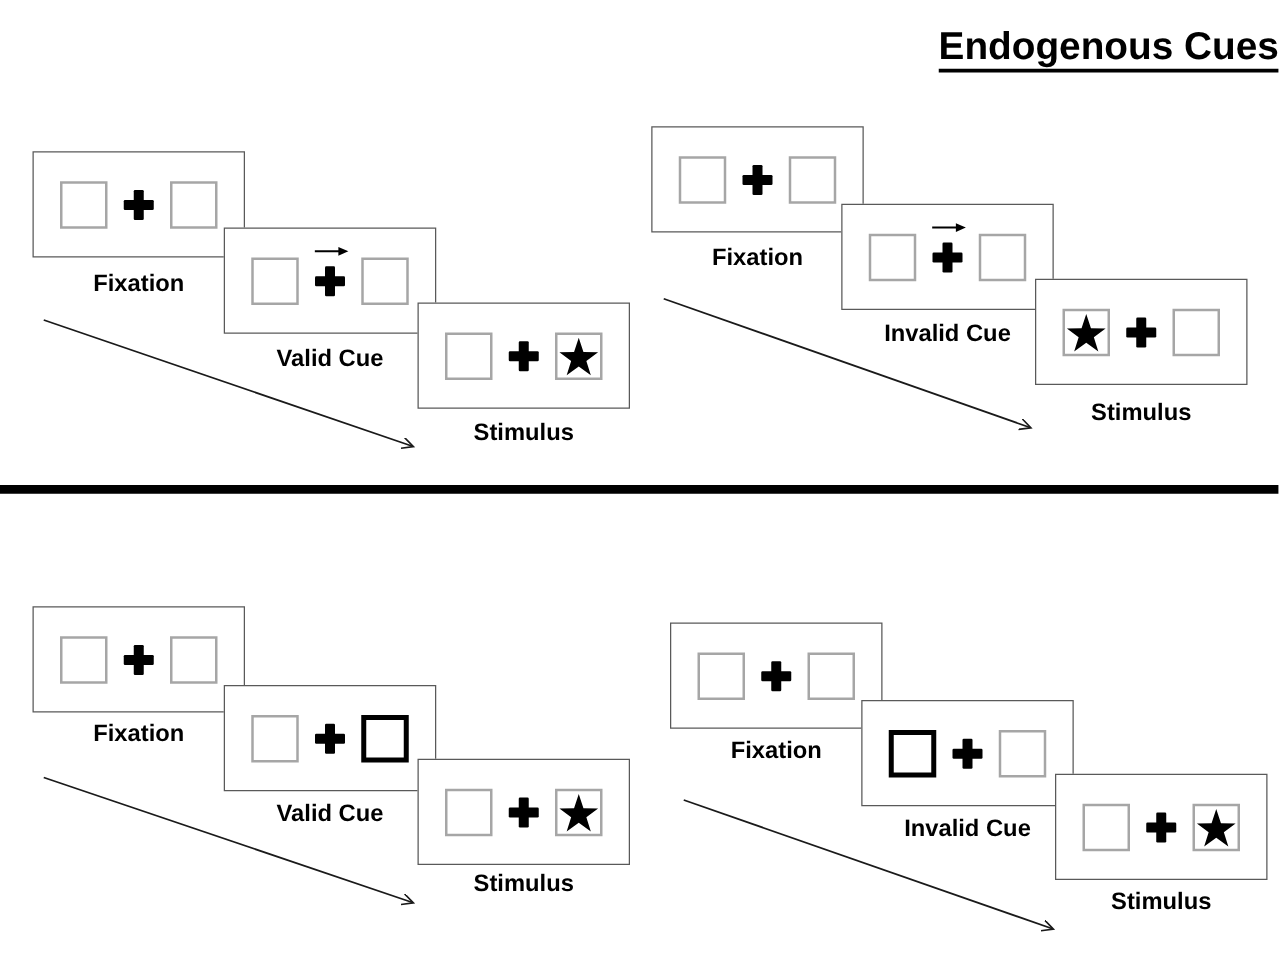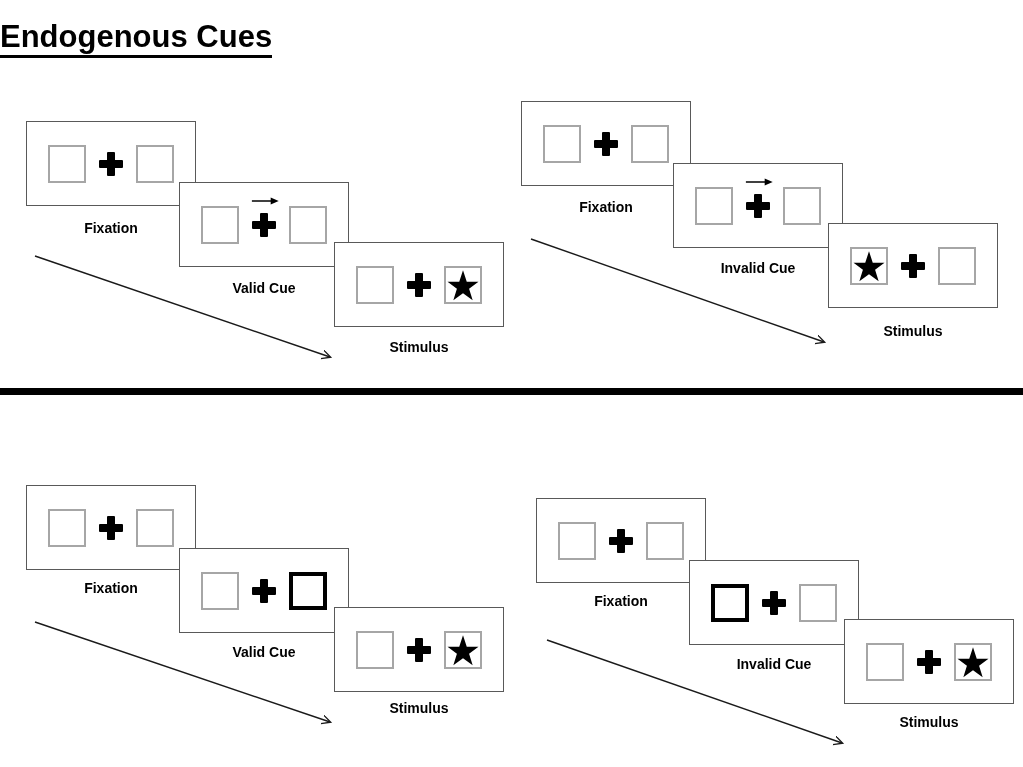--- a/index.html
+++ b/index.html
@@ -1,20 +1,20 @@
 <!DOCTYPE html>
 <html><head>
 <meta charset="utf-8">
 <style>
   html,body{margin:0;padding:0;background:#fff;}
   .stage{position:relative;width:1023px;height:767px;background:#fff;overflow:hidden;
          font-family:"Liberation Sans",sans-serif;color:#000;}
 
   
-  .title{position:absolute;left:0;width:100%;text-align:left;font-weight:bold;font-size:31px;line-height:34px;}
+  .title{position:absolute;left:0;width:100%;text-align:right;font-weight:bold;font-size:31px;line-height:34px;}
   .title-top{top:20px;}
   .title-bottom{top:413px;}
   .u{border-bottom:3px solid #000;padding-bottom:1px;}
 
   .divider{position:absolute;left:0;top:388px;width:1023px;height:7px;background:#000;}
 
   
   .flow-arrows{position:absolute;left:0;top:0;z-index:1;}
   .flow-arrows line{stroke:#1a1a1a;stroke-width:1.4;}
 
@@ -42,21 +42,21 @@
   .p5{left:673px;top:163px;z-index:3;}
   .p6{left:828px;top:223px;z-index:4;}
   .p7{left:26px;top:485px;z-index:2;}
   .p8{left:179px;top:548px;z-index:3;}
   .p9{left:334px;top:607px;z-index:4;}
   .p10{left:536px;top:498px;z-index:2;}
   .p11{left:689px;top:560px;z-index:3;}
   .p12{left:844px;top:619px;z-index:4;}
 
   
-  .plabel{position:absolute;width:170px;text-align:center;font-weight:bold;font-size:14px;line-height:22px;z-index:5;}
+  .plabel{position:absolute;width:170px;text-align:center;font-weight:bold;font-size:19px;line-height:22px;z-index:5;}
   .l1{left:26px;top:217px;}
   .l2{left:179px;top:277px;}
   .l3{left:334px;top:336px;}
   .l4{left:521px;top:196px;}
   .l5{left:673px;top:257px;}
   .l6{left:828px;top:320px;}
   .l7{left:26px;top:577px;}
   .l8{left:179px;top:641px;}
   .l9{left:334px;top:697px;}
   .l10{left:536px;top:590px;}

